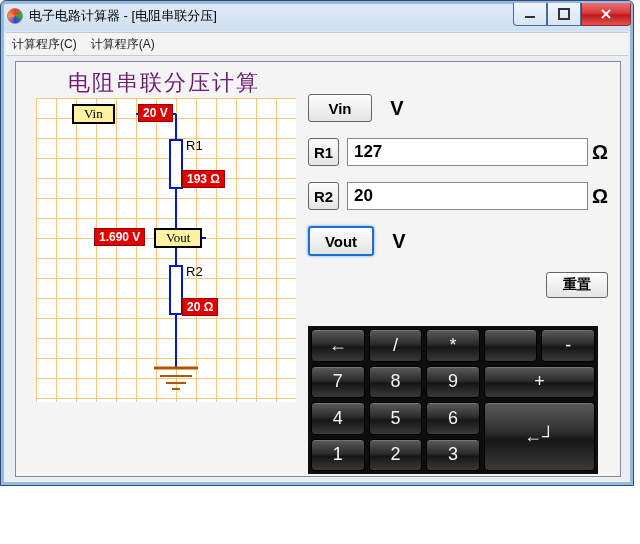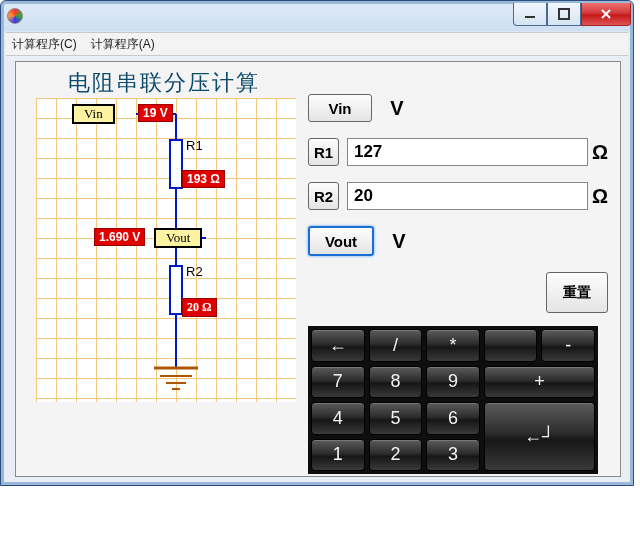--- a/index.html
+++ b/index.html
@@ -17,21 +17,21 @@
     font-size:12px;color:#333;background:linear-gradient(#f1f6fc,#d5e4f3);}
   .win-btn.min{border-radius:0 0 0 4px;}
   .win-btn.max{}
   .win-btn.close{width:48px;border-radius:0 0 4px 0;background:linear-gradient(#f07070,#d23b3b 45%,#c31818 55%,#e05555);color:#fff;border-color:#a02424;}
   .win-btn svg{display:block;}
   .menubar{height:22px;background:#f3f3f3;border-top:1px solid #c9c9c9;border-bottom:1px solid #c9c9c9;
     position:absolute;left:5px;right:5px;top:31px;font-size:12px;display:flex;align-items:center;padding-left:6px;gap:14px;color:#222;}
   .menuitem{cursor:default;}
   
   .client{position:absolute;left:14px;top:60px;width:604px;height:414px;border:1px solid #8a8a8a;background:#f4f4f4;}
-  .heading{position:absolute;left:52px;top:6px;font-size:22px;font-family:"SimSun","NSimSun",serif;color:#0c4a6e;letter-spacing:2px;}
+  .heading{position:absolute;left:52px;top:6px;font-size:22px;font-family:"SimSun","NSimSun",serif;color:#701a75;letter-spacing:2px;}
   
   .circuit{position:absolute;left:20px;top:36px;width:260px;height:304px;background:#fff;}
   .circuit .grid{position:absolute;inset:0;
     background-image:linear-gradient(#f4c77c 1px,transparent 1px),linear-gradient(90deg,#f4c77c 1px,transparent 1px);
     background-size:20px 20px;background-position:0 0;}
   .circuit svg{position:absolute;inset:0;}
   .chip-label{position:absolute;background:#fcf3a2;border:2px solid #000;padding:0 10px;font-size:13px;font-family:"Times New Roman",serif;}
   .chip-label::before,.chip-label::after{content:"";position:absolute;top:0;bottom:0;width:10px;}
   .chip-label.vin{left:36px;top:6px;}
   .chip-label.vout{left:118px;top:130px;}
@@ -39,36 +39,37 @@
   .sm-label{position:absolute;font-size:13px;font-family:Arial;color:#000;}
   
   .inputs{position:absolute;left:292px;top:32px;width:300px;}
   .row{display:flex;align-items:center;margin-bottom:16px;}
   .row .tag{width:62px;height:26px;border:1px solid #666;border-radius:3px;background:linear-gradient(#fdfdfd,#e4e4e4);
     display:flex;align-items:center;justify-content:center;font-size:15px;font-weight:bold;margin-right:8px;}
   .row.sel .tag{border:2px solid #1a6fd6;box-shadow:0 0 3px #5ba3ea;}
   .row input{flex:1;height:26px;border:1px solid #888;background:#fff;font-size:17px;font-weight:bold;padding:0 6px;font-family:Arial;}
   .row .unit{width:26px;text-align:center;font-size:20px;font-weight:bold;margin-left:4px;}
   .reset-row{display:flex;justify-content:flex-end;margin:4px 0 10px 0;}
-  .reset-btn{height:41px;padding:0 16px;border:1px solid #666;border-radius:3px;background:linear-gradient(#fdfdfd,#e4e4e4);
+  .reset-btn{height:26px;padding:0 16px;border:1px solid #666;border-radius:3px;background:linear-gradient(#fdfdfd,#e4e4e4);
     font-size:14px;font-weight:bold;}
   
   .keypad{position:absolute;left:292px;top:264px;width:290px;height:148px;background:#0e0e0e;padding:3px;box-sizing:border-box;
     display:grid;grid-template-columns:repeat(5,1fr);grid-template-rows:repeat(4,1fr);gap:4px;}
   .key{background:linear-gradient(#5b5b5b,#2c2c2c 45%,#161616 55%,#3a3a3a);border:1px solid #000;border-radius:4px;
     color:#f2f2f2;font-size:18px;display:flex;align-items:center;justify-content:center;box-shadow:inset 0 1px 0 #777;
     font-family:Arial;}
 </style>
 </head>
 <body>
 <div id="screen">
 
 <div class="win-frame" data-name="app-window">
   <div class="titlebar" data-name="titlebar">
     <span class="app-icon" data-name="app-icon"></span>
+    <span class="title-text" data-name="window-title">电子电路计算器 - [电阻串联分压]</span>
     <span class="title-spacer"></span>
     <div class="win-btns">
       <div class="win-btn min" data-name="minimize-button">
         <svg width="12" height="12" data-name="minimize-icon">
               <rect x="1" y="8" width="10" height="2" fill="#333"></rect>
             </svg>
       </div>
       <div class="win-btn max" data-name="maximize-button">
         <svg width="12" height="12" data-name="maximize-icon">
               <rect x="1" y="1" width="10" height="10" fill="none" stroke="#333" stroke-width="2"></rect>
@@ -102,26 +103,26 @@
         <line x1="140" y1="140" x2="140" y2="168" stroke="#0018c8" stroke-width="2"></line>
         <rect x="134" y="168" width="12" height="48" fill="#fff" stroke="#0018c8" stroke-width="2"></rect>
         <line x1="140" y1="216" x2="140" y2="270" stroke="#0018c8" stroke-width="2"></line>
         <line x1="118" y1="270" x2="162" y2="270" stroke="#b05500" stroke-width="3"></line>
         <line x1="124" y1="278" x2="156" y2="278" stroke="#b05500" stroke-width="2"></line>
         <line x1="130" y1="285" x2="150" y2="285" stroke="#b05500" stroke-width="2"></line>
         <line x1="136" y1="291" x2="144" y2="291" stroke="#b05500" stroke-width="2"></line>
       </svg>
       <div class="chip-label vin" data-name="vin-chip">Vin</div>
       <div class="chip-label vout" data-name="vout-chip">Vout</div>
-      <div class="red-badge" style="left:102px;top:6px;" data-name="vin-value-badge">19 V</div>
+      <div class="red-badge" style="left:102px;top:6px;" data-name="vin-value-badge">20 V</div>
       <div class="sm-label" style="left:150px;top:40px;" data-name="r1-label">R1</div>
       <div class="red-badge" style="left:146px;top:72px;" data-name="r1-value-badge">193 Ω</div>
       <div class="red-badge" style="left:58px;top:130px;" data-name="vout-value-badge">1.690 V</div>
       <div class="sm-label" style="left:150px;top:166px;" data-name="r2-label">R2</div>
-      <div class="red-badge" style="left:146px;top:200px;font-family:Liberation Serif, serif;" data-name="r2-value-badge">20 Ω</div>
+      <div class="red-badge" style="left:146px;top:200px;" data-name="r2-value-badge">20 Ω</div>
     </div>
 
     <div class="inputs" data-name="inputs-panel">
       <div class="row" data-name="row-vin">
         <div class="tag" data-name="vin-button">Vin</div>
         <div class="unit" data-name="vin-unit">V</div>
       </div>
       <div class="row" data-name="row-r1">
         <div class="tag" data-name="r1-button">R1</div>
         <input data-name="r1-input" value="127" style="">

